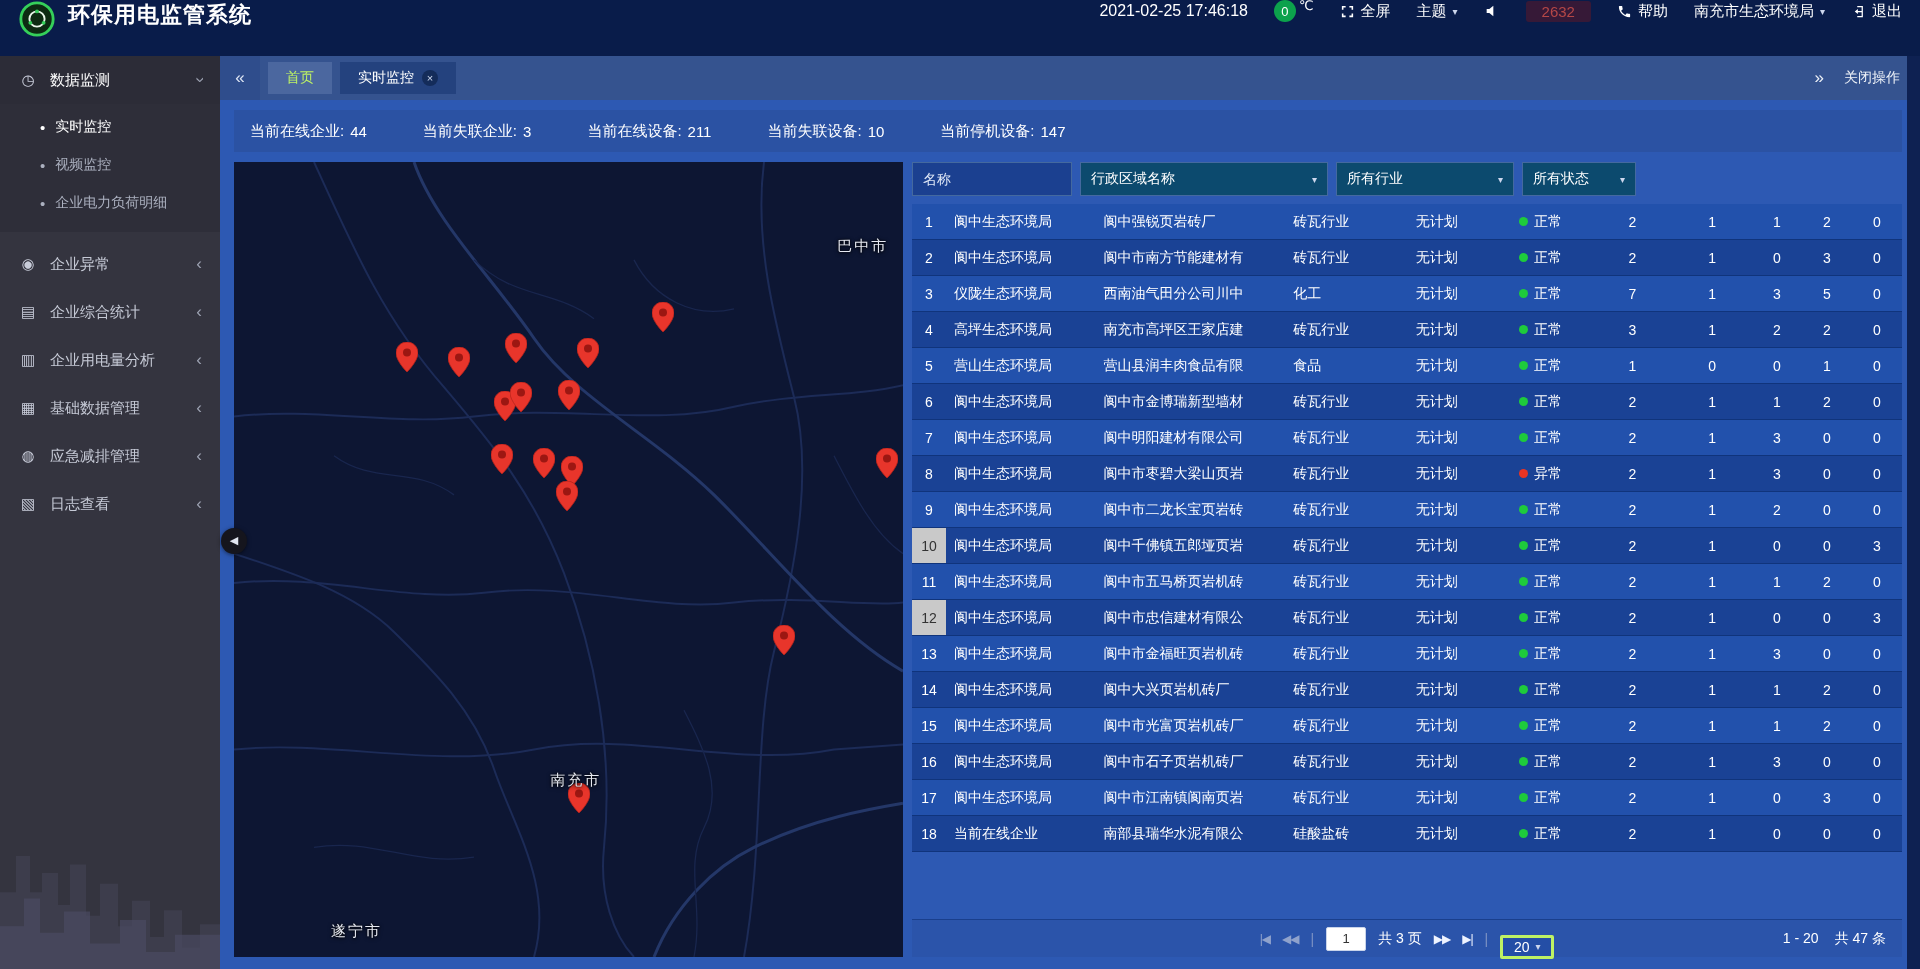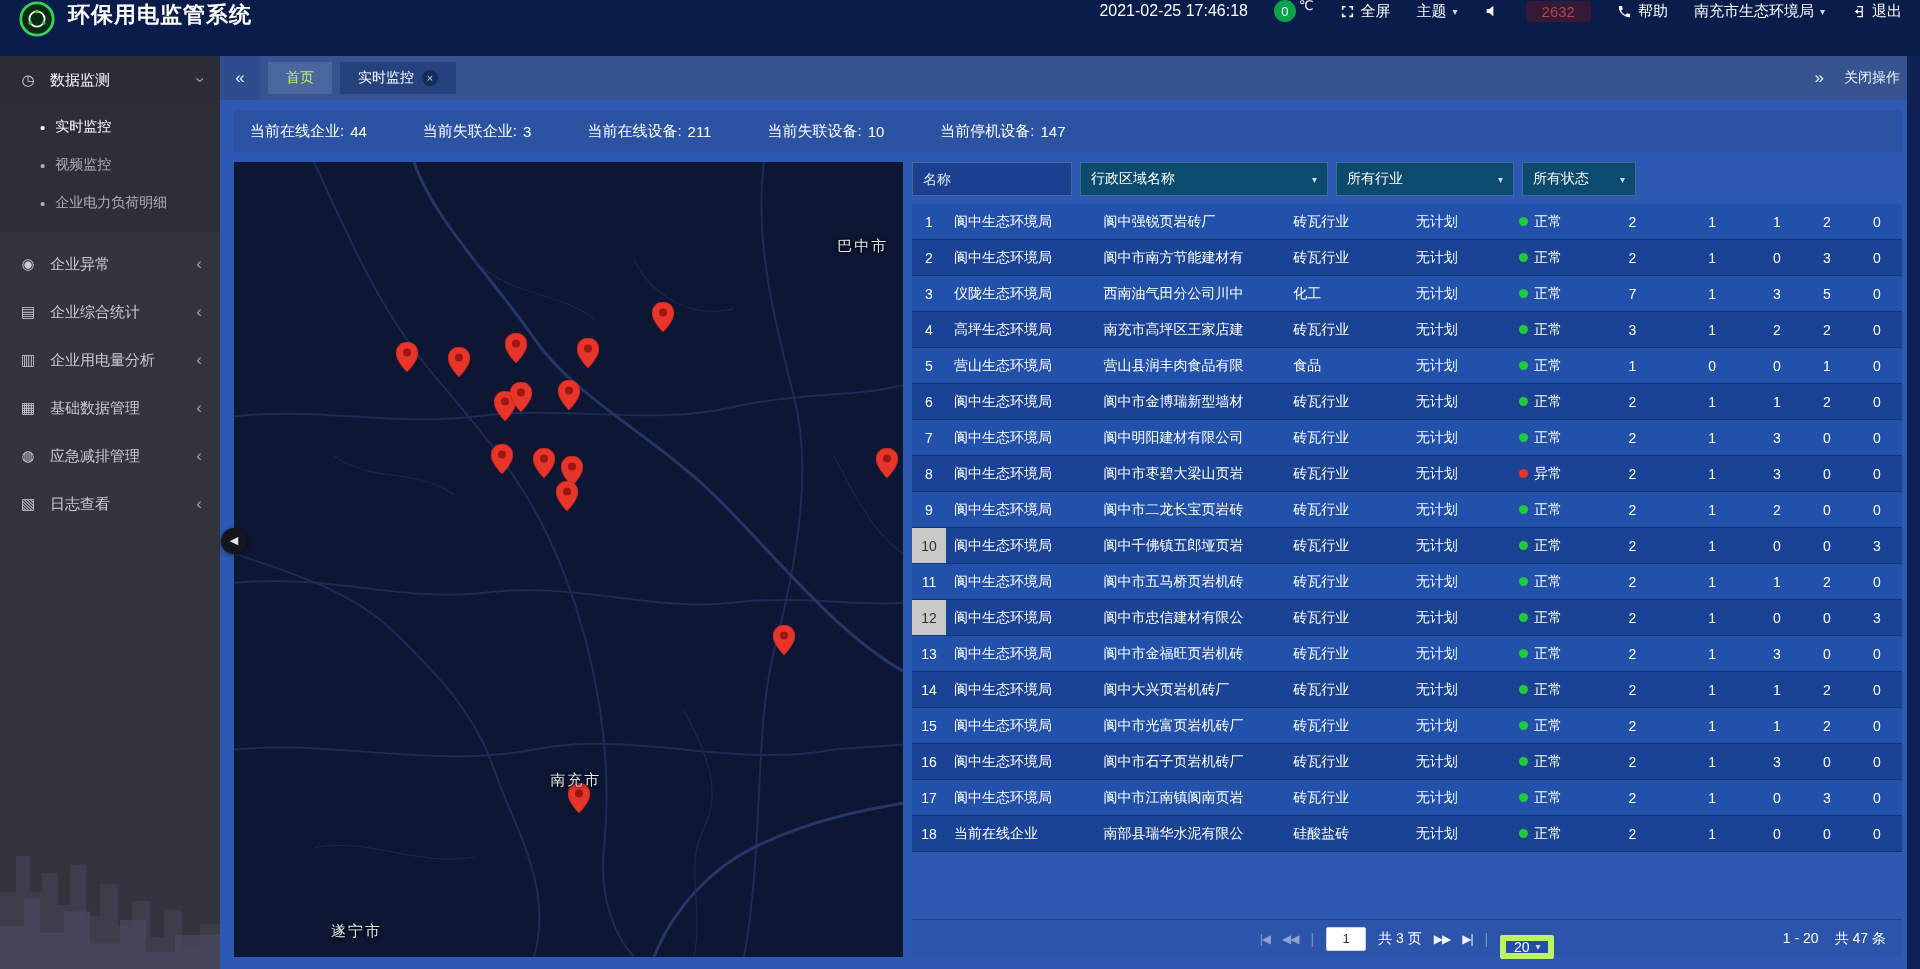--- a/index.html
+++ b/index.html
@@ -94,21 +94,21 @@
   .cell.c-facility[data-status="abnormal"] .dot { background:#ea3423; }
   .c-sub3 { width:150px; display:flex; }
   .c-sub3 span { width:50px; text-align:center; }
 
   
   .pager { height:38px; background:#2b54aa; border-top:1px solid #1a3f8c; display:flex; align-items:center; justify-content:center; gap:12px; position:relative; flex:none; font-size:14px; }
   .pg-btn { cursor:pointer; color:#eef3ff; font-size:12px; letter-spacing:-1px; }
   .pg-btn.disabled { color:#8fa2cc; cursor:default; }
   .pg-sep { color:#7e93c4; }
   .pg-input { width:40px; height:24px; background:#fff; color:#333; border:1px solid #c9d4ea; border-radius:2px; text-align:center; font-size:13px; font-family:inherit; }
-  .pg-size { width:54px; height:24px; background:#244ea6; border:6px solid #bef264; border-radius:2px; display:flex; align-items:center; justify-content:center; gap:6px; cursor:pointer;margin-top:16px; }
+  .pg-size { width:54px; height:24px; background:#244ea6; border:3px solid #bef264; border-radius:2px; display:flex; align-items:center; justify-content:center; gap:6px; cursor:pointer;margin-top:16px; }
   .pg-right { position:absolute; right:16px; display:flex; gap:16px; }
 
   .scroll-track { position:absolute; top:56px; right:0; width:13px; height:913px; background:#0e2152; z-index:9; }
 </style>
 </head>
 <body>
 
 <div class="header">
   <svg class="logo" viewBox="0 0 40 40">
     <circle cx="20" cy="20" r="17" fill="#0d2b12" stroke="#35d05a" stroke-width="3"></circle>

